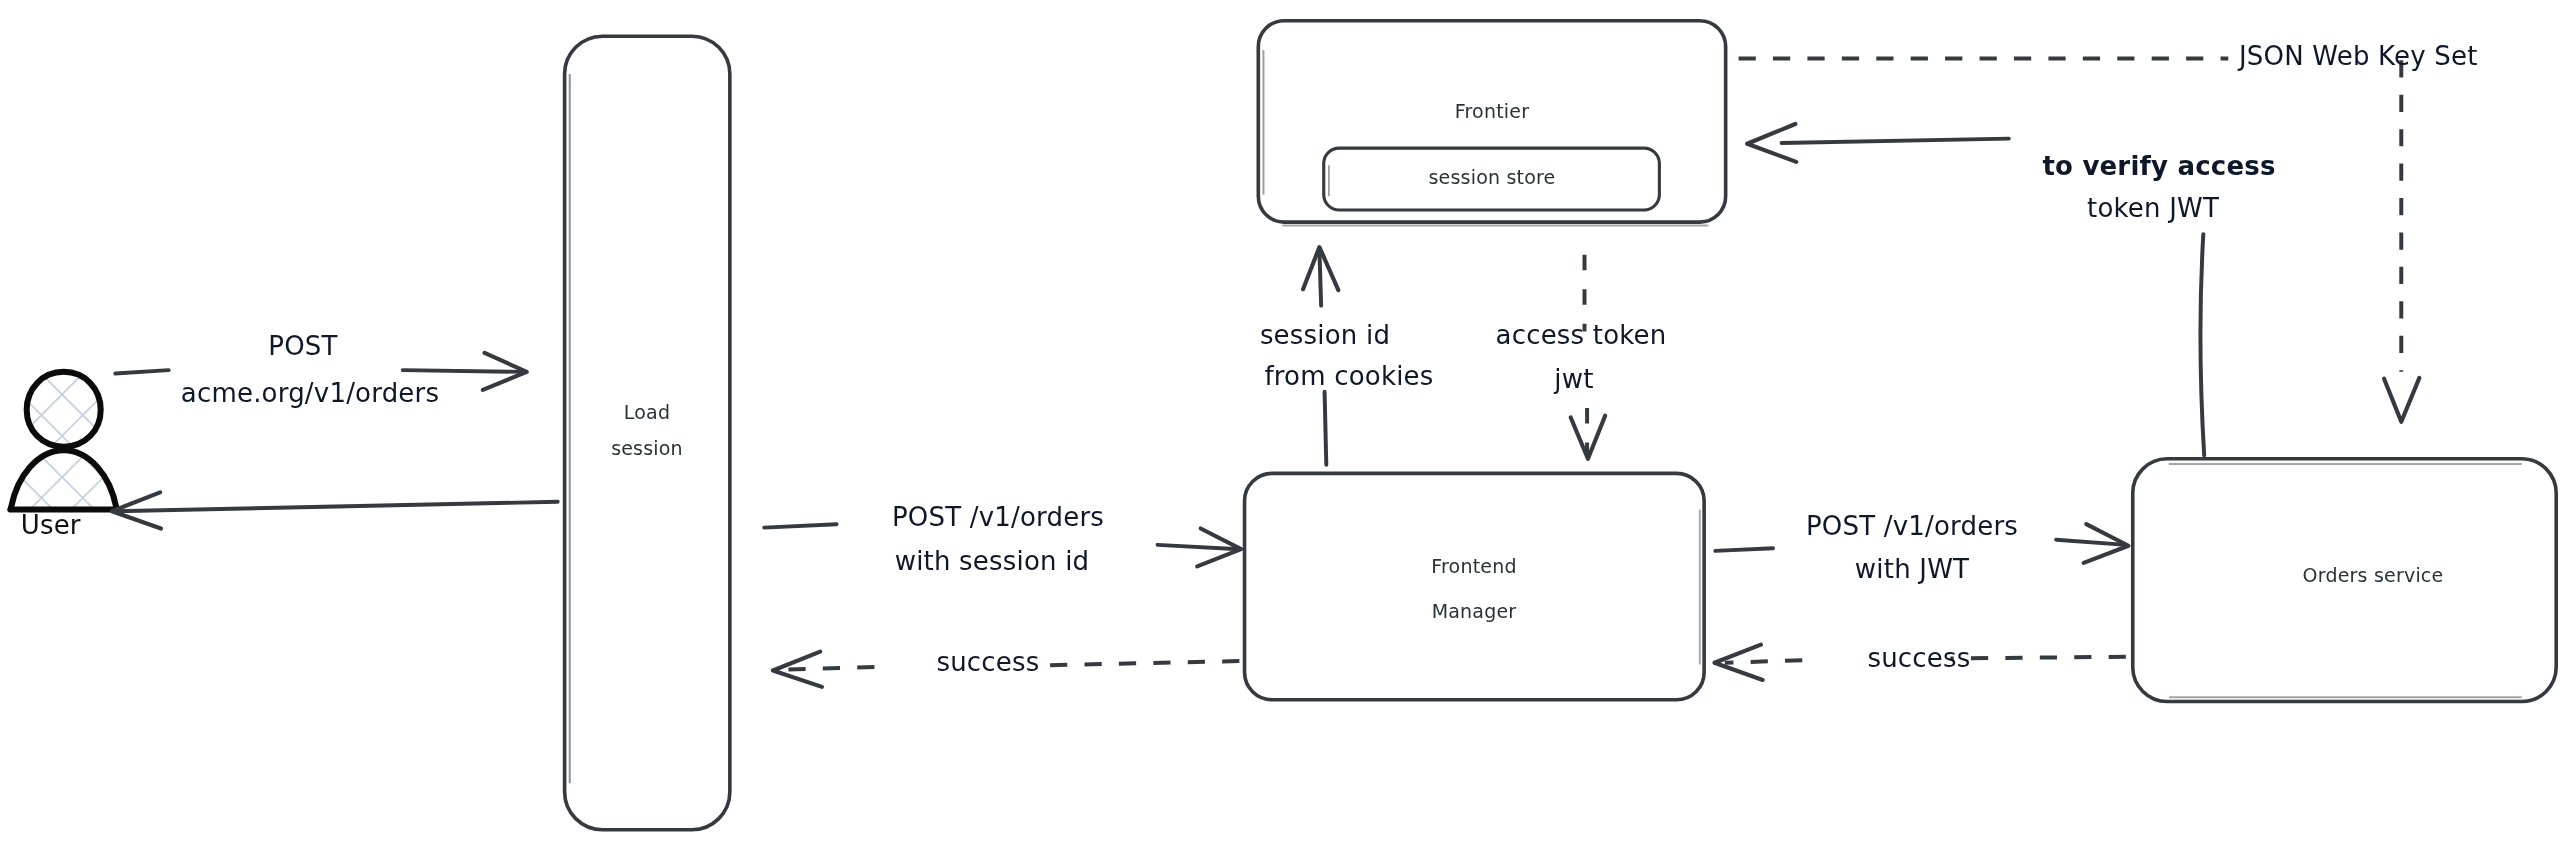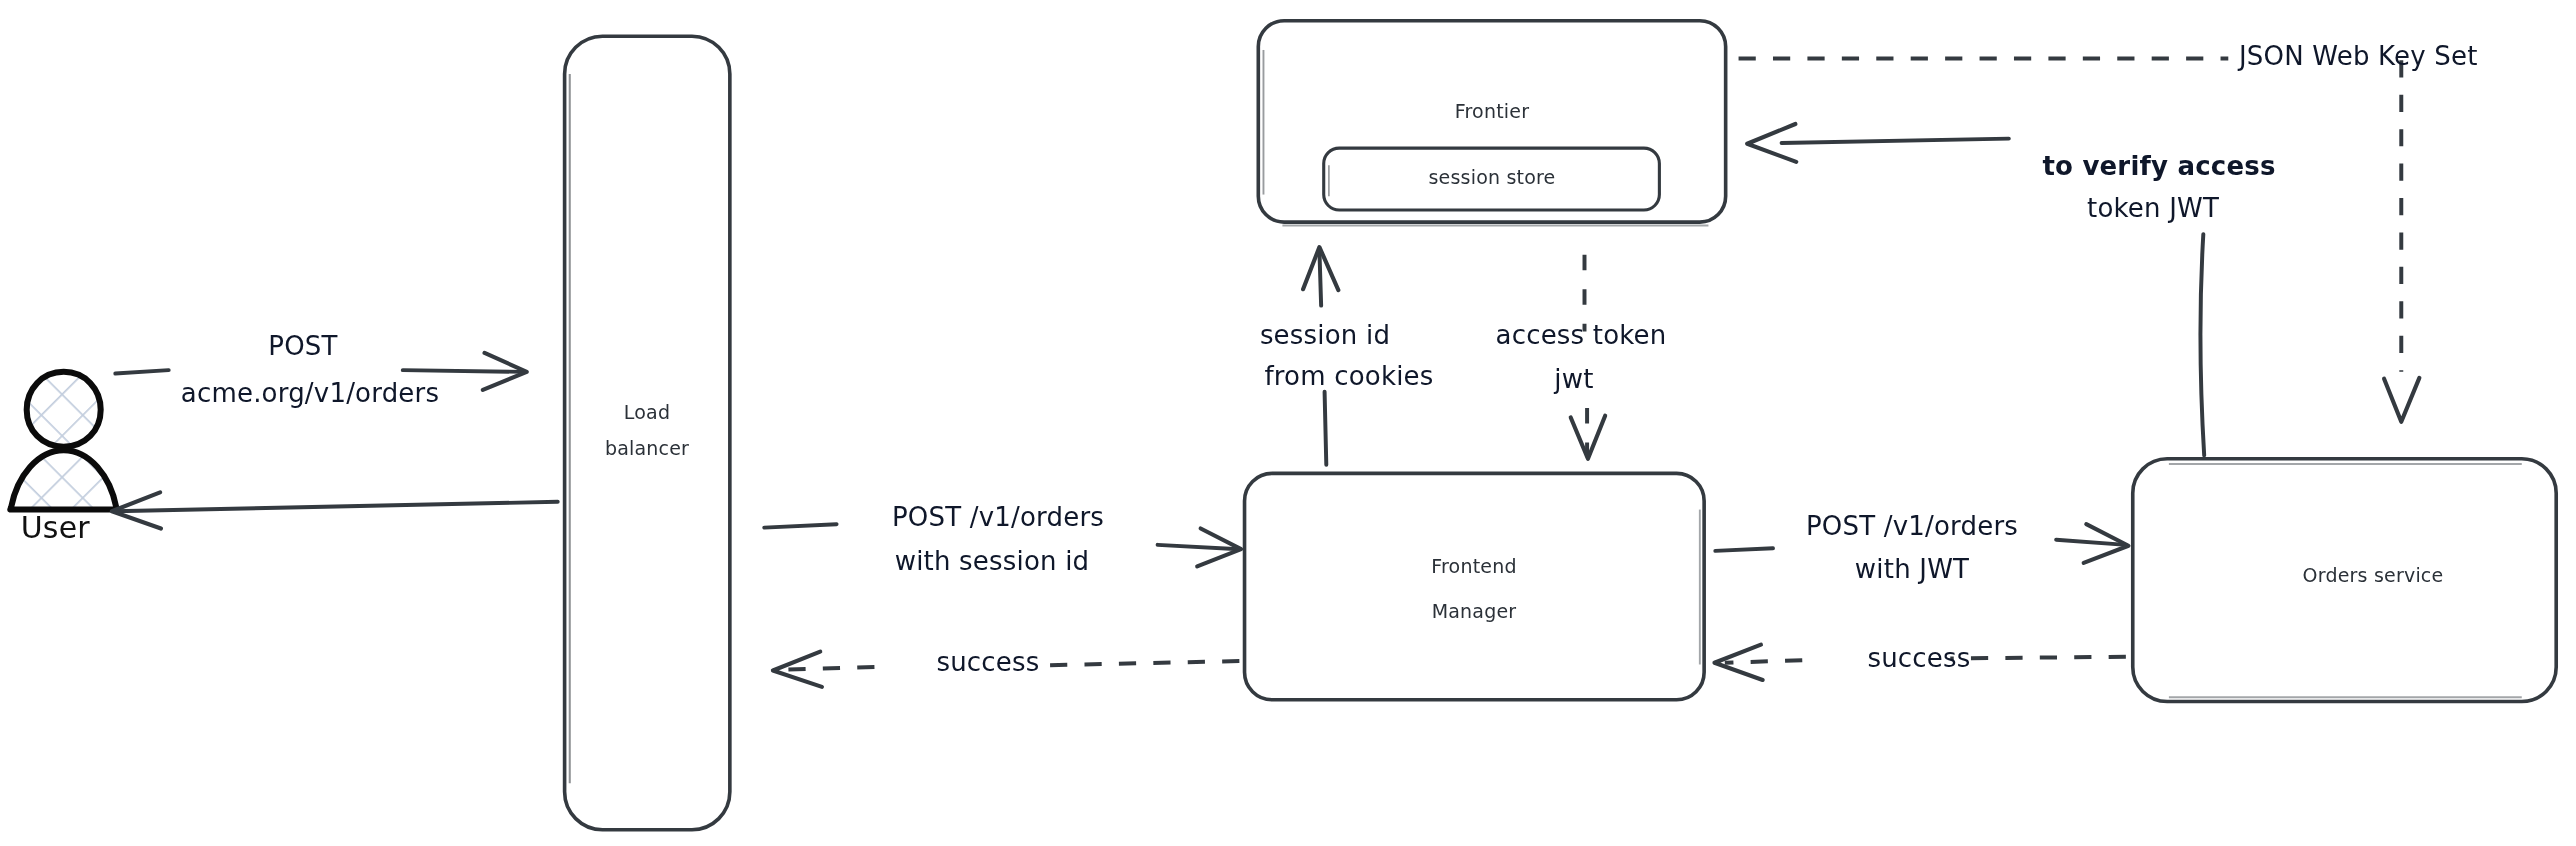--- a/index.html
+++ b/index.html
@@ -22,21 +22,21 @@
     position:absolute;
     font-family:"DejaVu Sans", sans-serif;
     color:#2b3138;
     white-space:pre;
     line-height:1.22;
     letter-spacing:0.2px;
   }
   .lbl.center{transform:translateX(-50%);text-align:center;}
   .node-lbl{font-size:19px;color:#2b3138;}
   .edge-lbl{font-size:26px;color:#0f172a;}
-  .user-lbl{font-size:30px;color:#111;}
+  .user-lbl{font-size:26px;color:#111;}
 </style>
 </head>
 <body>
 
 <div id="canvas">
 
   <svg id="diagram" viewBox="0 0 2993 984">
     <defs>
       <pattern id="crosshatch" width="34" height="34" patternUnits="userSpaceOnUse" patternTransform="rotate(45)">
         <rect width="34" height="34" fill="#ffffff"></rect>
@@ -133,21 +133,21 @@
     <g>
       <path class="flow-dash" d="M2020 68 L2589 68"></path>
       <path class="flow-dash" d="M2790 70 L2790 432"></path>
       <path class="head" d="M2770 440 L2790 490 L2811 439"></path>
     </g>
   </svg>
 
   <div class="lbl user-lbl" style="left:20.7px; top:510px;">User</div>
 
   <div class="lbl node-lbl center" style="left:647px; top:401px;">Load</div>
-  <div class="lbl node-lbl center" style="left:647px; top:437px;">balancer</div>
+  <div class="lbl node-lbl center" style="left:647px; top:437px;">session</div>
 
   <div class="lbl node-lbl center" style="left:1492px; top:100px;">Frontier</div>
 
   <div class="lbl node-lbl center" style="left:1492px; top:166px;">session store</div>
 
   <div class="lbl node-lbl center" style="left:1474px; top:555px;">Frontend</div>
   <div class="lbl node-lbl center" style="left:1474px; top:600px;">Manager</div>
 
   <div class="lbl node-lbl center" style="left:2344px; top:564px;margin-left:29px;">Orders service</div>
 

